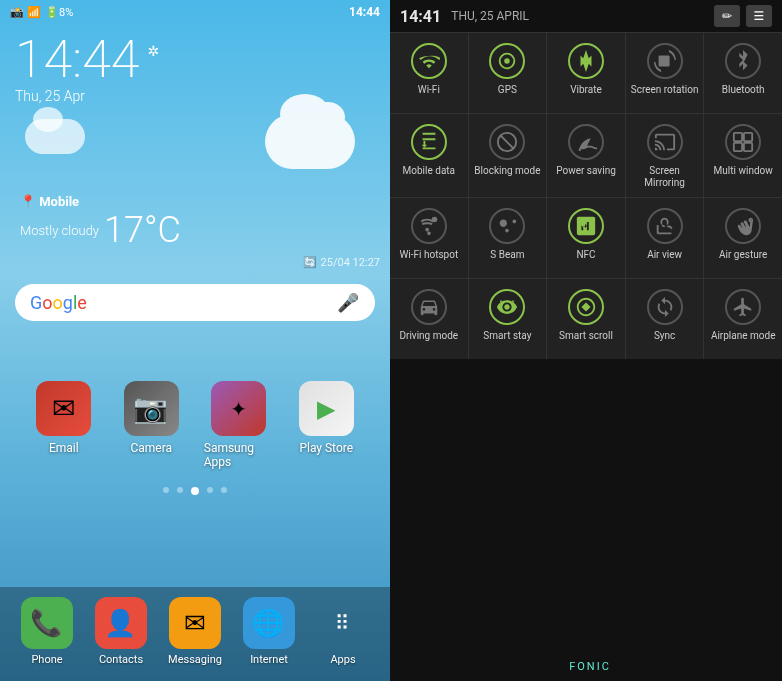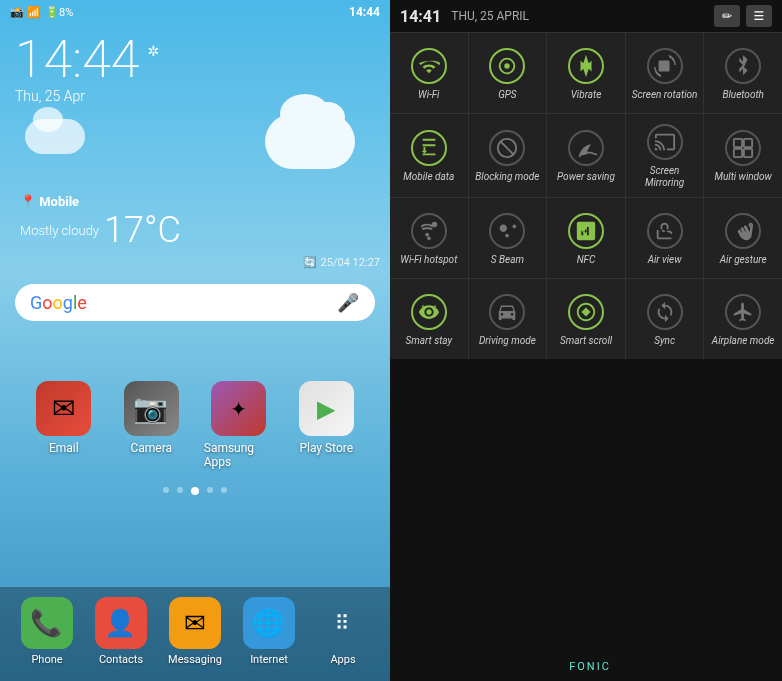--- a/index.html
+++ b/index.html
@@ -361,26 +361,25 @@
       gap: 1px;
       background: #333;
       border-top: 1px solid #333;
     }
 
     .qs-tile {
       background: #222;
       display: flex;
       flex-direction: column;
       align-items: center;
-      justify-content: center;
+      justify-content: flex-start;
       padding: 10px 4px 8px 4px;
       gap: 5px;
       cursor: pointer;
       min-height: 80px;
-      font-style: italic;
     }
 
     .qs-icon {
       width: 36px;
       height: 36px;
       border-radius: 50%;
       border: 2px solid #555;
       display: flex;
       align-items: center;
       justify-content: center;
@@ -689,39 +688,39 @@
     <div class="qs-tile">
       <div class="qs-icon off">
         <svg class="qs-svg" viewBox="0 0 24 24" fill="currentColor">
             <path d="M23 5.5C23 4.12 21.88 3 20.5 3S18 4.12 18 5.5c0 1.2.82 2.2 1.92 2.45l-.67 5.37-3.12-6.5c-.4-.84-1.4-1.19-2.24-.79-.84.4-1.19 1.4-.79 2.24l1.96 4.08-.71.35-1.79-3.73c-.39-.82-1.37-1.17-2.19-.78-.82.39-1.17 1.37-.78 2.19l1.42 2.96-.67.33-.99-2.07c-.38-.8-1.34-1.14-2.14-.76-.8.38-1.14 1.34-.76 2.14l2.43 5.08C11.45 20.89 13.36 22 15.5 22c3.31 0 6-2.69 6-6l1.5-10.5zm-2.5 0c0-.28.22-.5.5-.5s.5.22.5.5-.22.5-.5.5-.5-.22-.5-.5z"></path>
           </svg>
       </div>
       <div class="qs-label">Air gesture</div>
     </div>
 
     <div class="qs-tile">
+      <div class="qs-icon off">
+        <svg class="qs-svg" viewBox="0 0 24 24" fill="currentColor">
+            <path d="M18.92 6.01C18.72 5.42 18.16 5 17.5 5h-11c-.66 0-1.21.42-1.42 1.01L3 12v8c0 .55.45 1 1 1h1c.55 0 1-.45 1-1v-1h12v1c0 .55.45 1 1 1h1c.55 0 1-.45 1-1v-8l-2.08-5.99zM6.5 16c-.83 0-1.5-.67-1.5-1.5S5.67 13 6.5 13s1.5.67 1.5 1.5S7.33 16 6.5 16zm11 0c-.83 0-1.5-.67-1.5-1.5s.67-1.5 1.5-1.5 1.5.67 1.5 1.5-.67 1.5-1.5 1.5zM5 11l1.5-4.5h11L19 11H5z"></path>
+          </svg>
+      </div>
+      <div class="qs-label">Driving mode</div>
+    </div>
+
+    <div class="qs-tile">
       <div class="qs-icon on">
         <svg class="qs-svg" viewBox="0 0 24 24" fill="currentColor">
             <path d="M12 4.5C7 4.5 2.73 7.61 1 12c1.73 4.39 6 7.5 11 7.5s9.27-3.11 11-7.5c-1.73-4.39-6-7.5-11-7.5zM12 17c-2.76 0-5-2.24-5-5s2.24-5 5-5 5 2.24 5 5-2.24 5-5 5zm0-8c-1.66 0-3 1.34-3 3s1.34 3 3 3 3-1.34 3-3-1.34-3-3-3z"></path>
             <path d="M18 8l2-2-2-2zM6 8L4 6 6 4z"></path>
           </svg>
       </div>
       <div class="qs-label">Smart stay</div>
     </div>
 
     <div class="qs-tile">
-      <div class="qs-icon off">
-        <svg class="qs-svg" viewBox="0 0 24 24" fill="currentColor">
-            <path d="M18.92 6.01C18.72 5.42 18.16 5 17.5 5h-11c-.66 0-1.21.42-1.42 1.01L3 12v8c0 .55.45 1 1 1h1c.55 0 1-.45 1-1v-1h12v1c0 .55.45 1 1 1h1c.55 0 1-.45 1-1v-8l-2.08-5.99zM6.5 16c-.83 0-1.5-.67-1.5-1.5S5.67 13 6.5 13s1.5.67 1.5 1.5S7.33 16 6.5 16zm11 0c-.83 0-1.5-.67-1.5-1.5s.67-1.5 1.5-1.5 1.5.67 1.5 1.5-.67 1.5-1.5 1.5zM5 11l1.5-4.5h11L19 11H5z"></path>
-          </svg>
-      </div>
-      <div class="qs-label">Driving mode</div>
-    </div>
-
-    <div class="qs-tile">
       <div class="qs-icon on">
         <svg class="qs-svg" viewBox="0 0 24 24" fill="currentColor">
             <path d="M12 2C6.48 2 2 6.48 2 12s4.48 10 10 10 10-4.48 10-10S17.52 2 12 2zm0 18c-4.41 0-8-3.59-8-8s3.59-8 8-8 8 3.59 8 8-3.59 8-8 8z"></path>
             <path d="M12 17l5-5H7l5 5zm0-10L7 12h10l-5-5z"></path>
           </svg>
       </div>
       <div class="qs-label">Smart scroll</div>
     </div>
 
     <div class="qs-tile">

